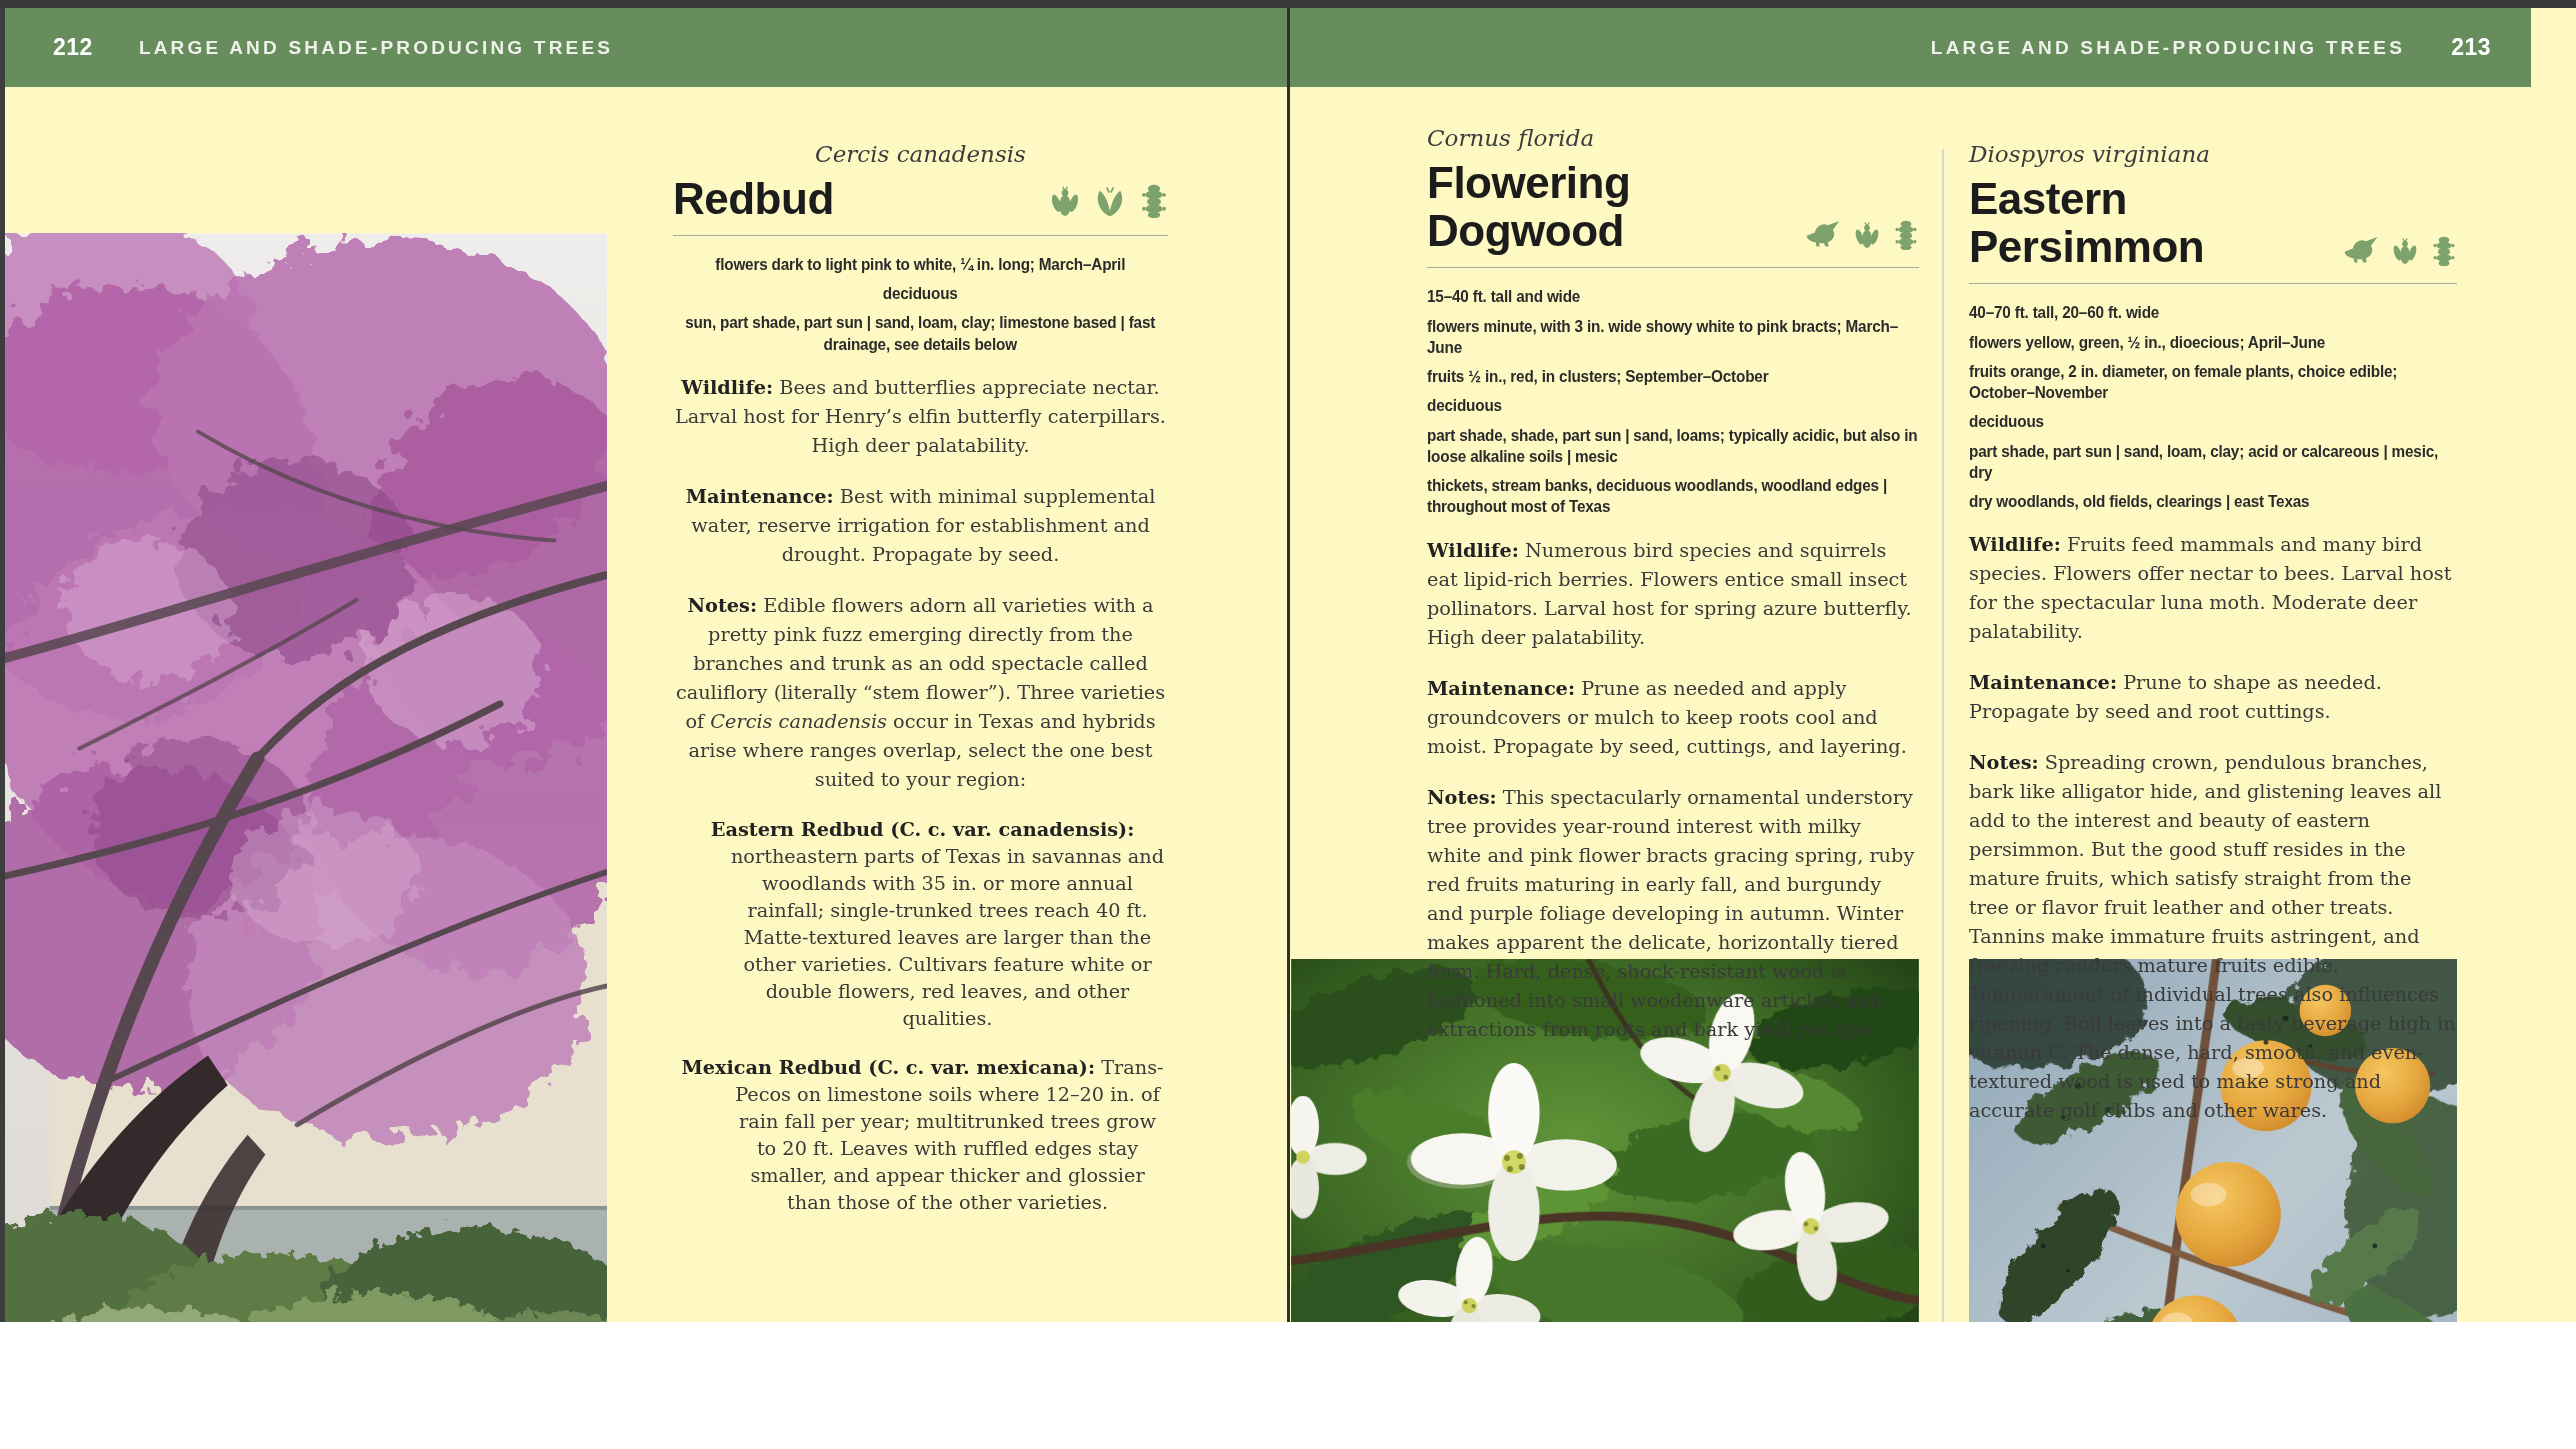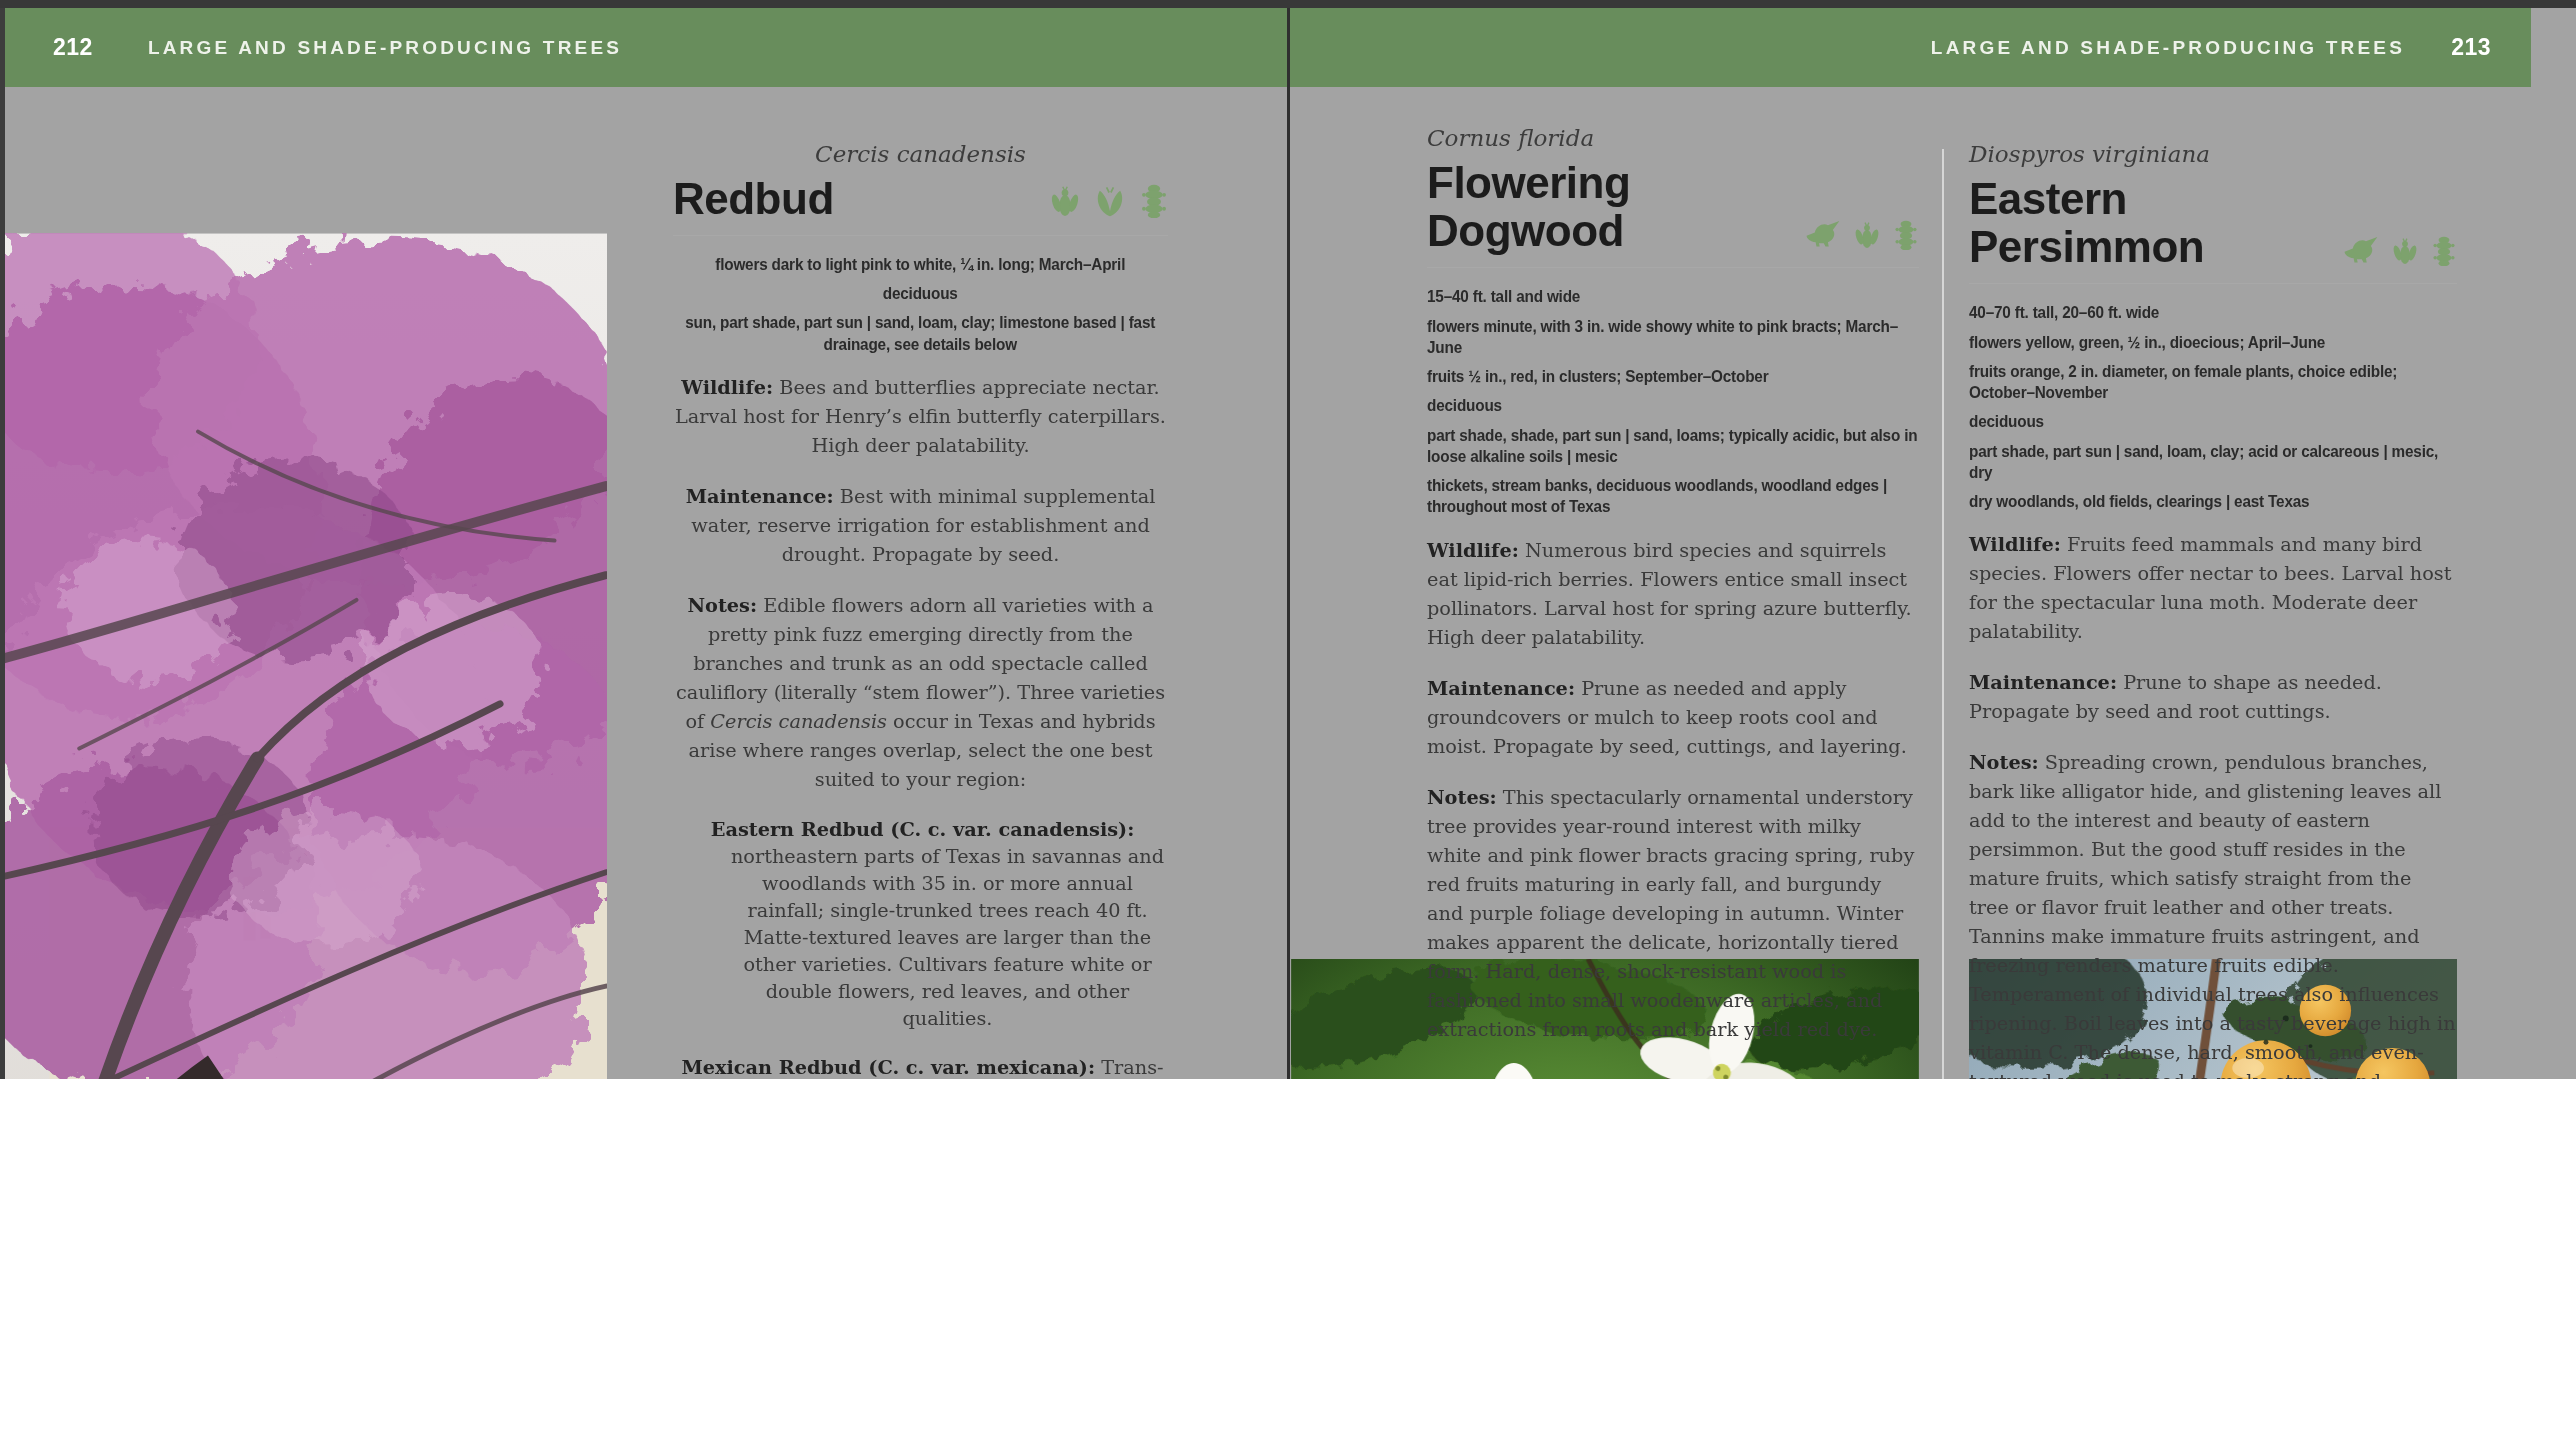--- a/index.html
+++ b/index.html
@@ -1,31 +1,31 @@
 <!DOCTYPE html>
 <html style="--header-bar: #688d5c; --icon-green: #7da26d; --title-text: #1c1c1c; --body-text: #3a3a3a;"><head>
 <meta charset="utf-8">
 <style>
   html,body{margin:0;padding:0;background:#ffffff;}
-  .spread{position:relative;width:2576px;height:1079px;background:#a3a3a3;overflow:hidden;
+  .spread{position:relative;width:2576px;height:1322px;background:#fef9c3;overflow:hidden;
           font-family:"DejaVu Serif",serif;}
   
   .edge-top{position:absolute;left:0;top:0;width:2576px;height:8px;background:#383838;z-index:40;}
   .edge-left{position:absolute;left:0;top:0;width:5px;height:1359px;background:#3d3d3d;z-index:4;}
   .edge-bottom{position:absolute;left:0;top:1439px;width:2576px;height:11px;background:#8f8f8f;z-index:40;}
   .gutter-line{position:absolute;left:1287px;top:8px;width:3px;height:1434px;background:#2f2f2f;z-index:30;}
   .col-divider{position:absolute;left:1942px;top:149px;width:2px;height:1290px;background:#d6d6d6;z-index:3;}
 
   
   .header-bar{position:absolute;left:5px;top:8px;width:2526px;height:79px;
     background:var(--header-bar,#688d5c);z-index:10;display:flex;justify-content:space-between;
     align-items:center;box-sizing:border-box;padding:0 40px 0 48px;}
   .header-side{display:flex;align-items:center;gap:46px;}
   .pagenum{font-family:"Liberation Sans",sans-serif;font-weight:700;font-size:23px;color:#ffffff;letter-spacing:0.5px;}
-  .runhead{font-family:"Liberation Sans",sans-serif;font-weight:700;font-size:19px;color:#eef2ea;letter-spacing:3.2px;margin-left:9px;}
+  .runhead{font-family:"Liberation Sans",sans-serif;font-weight:700;font-size:19px;color:#eef2ea;letter-spacing:3.2px;}
 
   
   .entry{position:absolute;z-index:5;}
   #entry-redbud{left:673px;top:141px;width:495px;text-align:center;}
   #entry-dogwood{left:1427px;top:125px;width:492px;}
   #entry-persimmon{left:1969px;top:141px;width:488px;}
 
   .latin{font-style:italic;font-size:23px;line-height:1.2;color:#3c3c3c;margin:0 0 6px;}
   .title-row{display:flex;justify-content:space-between;align-items:flex-end;}
   .common{font-family:"Liberation Sans",sans-serif;font-weight:700;font-size:44px;line-height:1.1;

